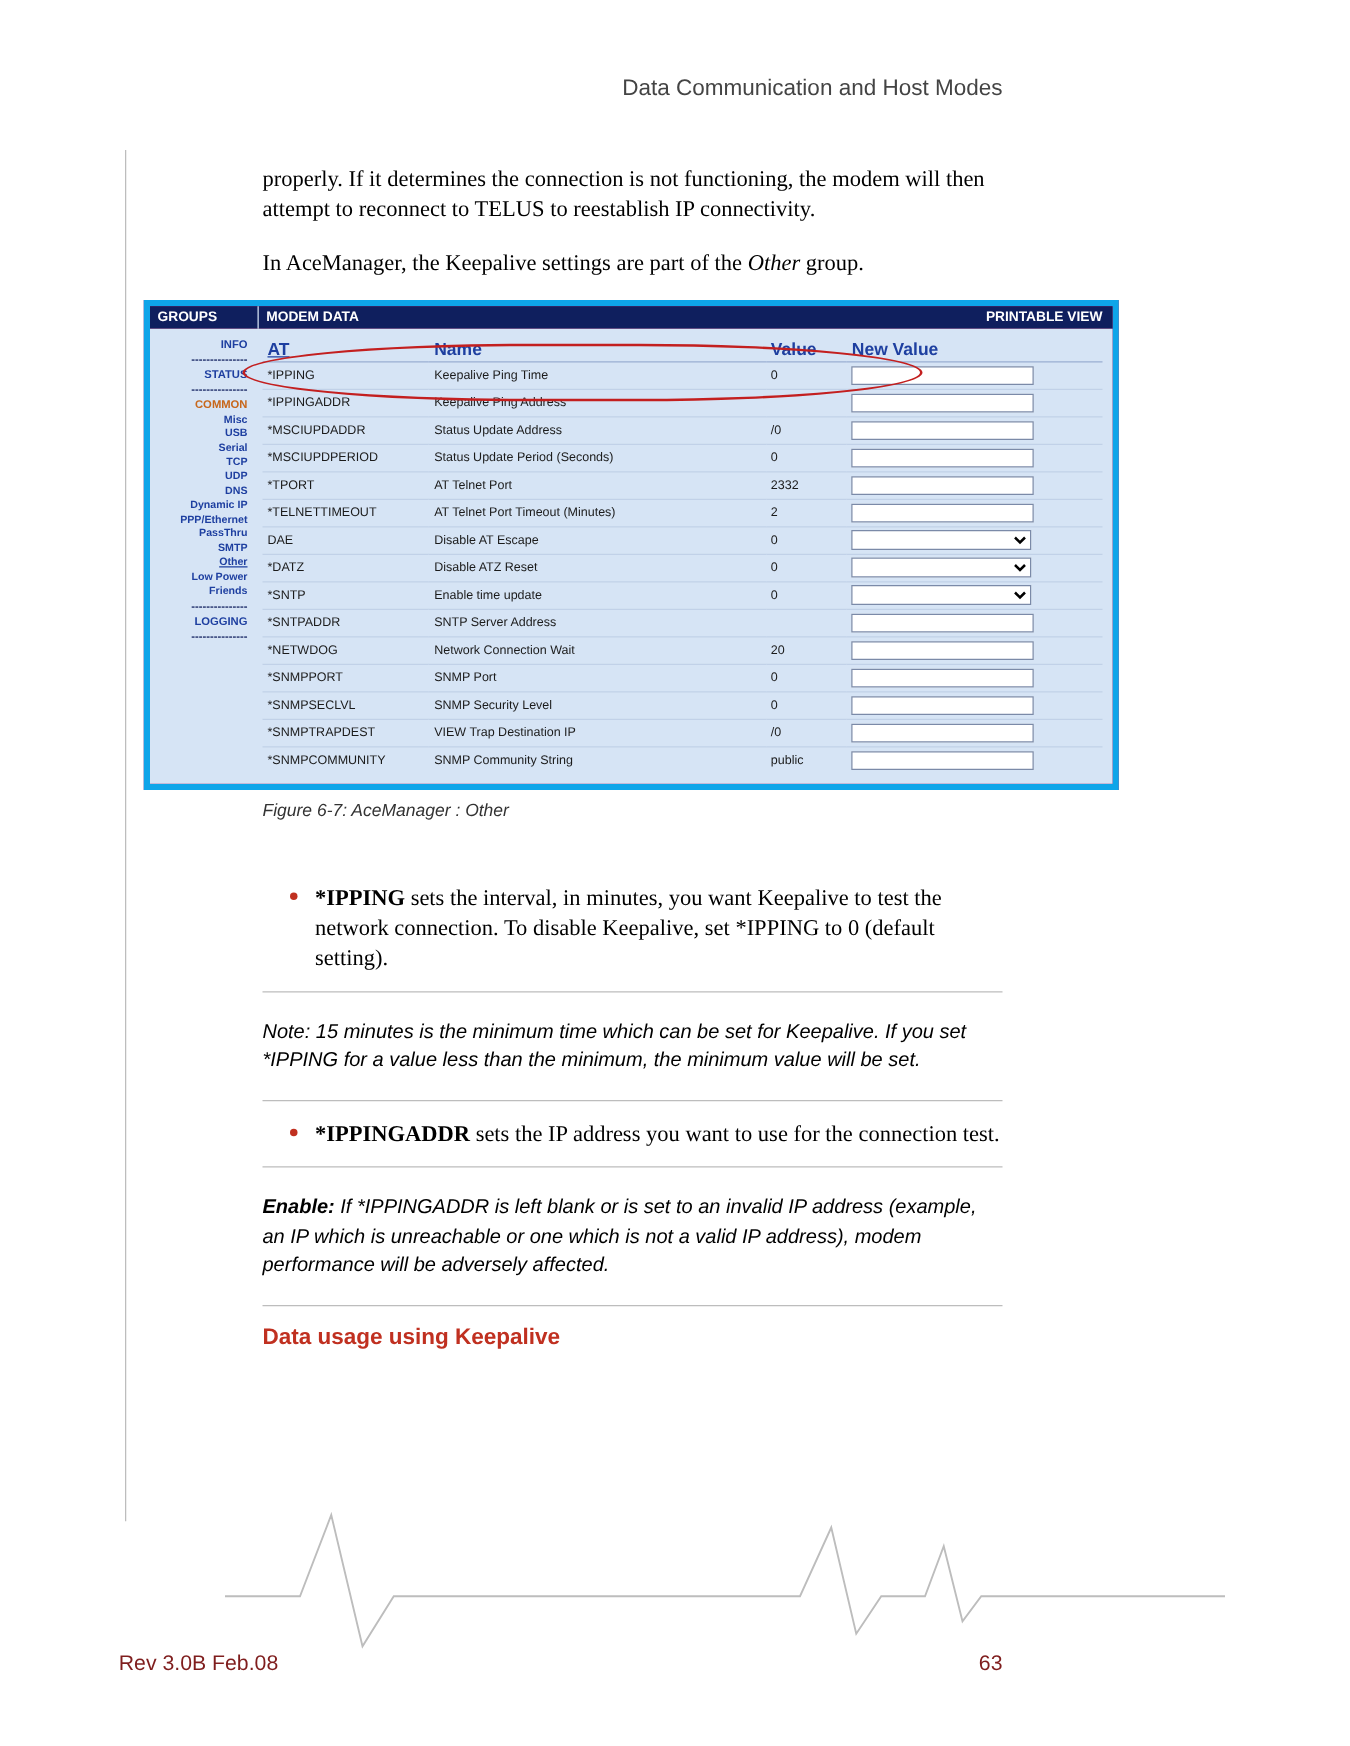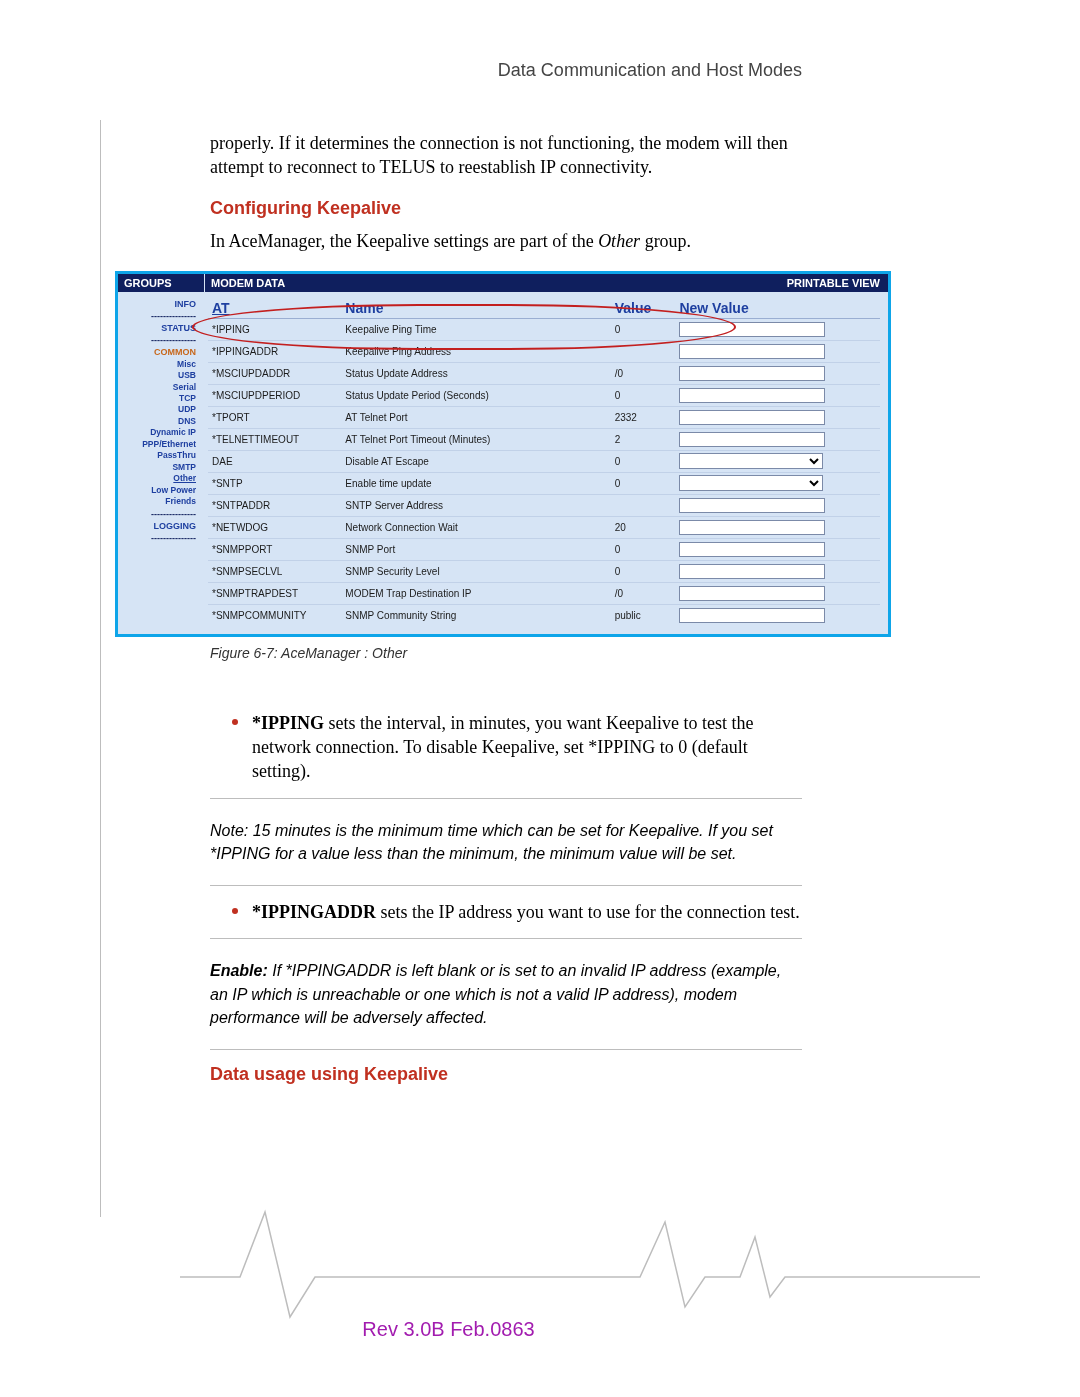--- a/index.html
+++ b/index.html
@@ -80,21 +80,21 @@
     border-top: 1px solid #bdbdbd;
     margin: 14px 0;
   }
 
   
   .ace-figure {
     margin-top: 8px;
     margin-left: 0px;
     width: 770px;
     background: #be185d;
-    border: 3px solid #0ea5e9;
+    border: 5px solid #0ea5e9;
   }
   .ace-headerbar {
     background: #0f1f5e;
     color: #fff;
     display: flex;
     font-family: Arial, Helvetica, sans-serif;
     font-weight: bold;
     font-size: 11px;
   }
   .ace-headerbar .g { width: 74px; padding: 3px 6px; border-right: 1px solid #d6e4f5; }
@@ -158,45 +158,44 @@
     border: 2px solid #c31f1f;
     border-radius: 50% / 60%;
     position: absolute;
     pointer-events: none;
   }
 
   .footer {
     position: absolute;
     left: 95px; right: 95px; bottom: 56px;
     display: flex;
-    justify-content: center;
-    font-family: Arial, Helvetica, sans-serif;
-    font-size: 20px;
-    color: #a21caf;
+    justify-content: space-between;
+    font-family: Arial, Helvetica, sans-serif;
+    font-size: 17px;
+    color: #7f1d1d;
   }
 
   .wave-deco {
     position: absolute;
     bottom: 75px;
     left: 180px;
     right: 95px;
     height: 120px;
     pointer-events: none;
   }
 </style>
 </head>
 <body>
 
 <div class="page content-area">
   <div class="header-right">Data Communication and Host Modes</div>
   <div class="left-rule"></div>
 
   <div class="content-wrap">
     <p class="para">properly. If it determines the connection is not functioning, the modem will then attempt to reconnect to TELUS to reestablish IP connectivity.</p>
-    <h3 class="red-heading">Configuring Keepalive</h3>
     <p class="para">
       <span>In AceManager, the Keepalive settings are part of the </span><em>Other</em><span> group.</span>
     </p>
   </div>
 
   <div style="margin-left:20px; position:relative;">
     <div class="ace-figure">
       <div class="ace-headerbar">
         <div class="g">GROUPS</div>
         <div class="m">MODEM DATA</div>
@@ -273,20 +272,26 @@
                   <td class="val">2</td>
                   <td class="nv"><input type="text" style=""></td>
                 </tr>
                 <tr>
                   <td class="at">DAE</td>
                   <td>Disable AT Escape</td>
                   <td class="val">0</td>
                   <td class="nv"><select><option></option></select></td>
                 </tr>
                 <tr>
+                  <td class="at">*DATZ</td>
+                  <td>Disable ATZ Reset</td>
+                  <td class="val">0</td>
+                  <td class="nv"><select><option></option></select></td>
+                </tr>
+                <tr>
                   <td class="at">*SNTP</td>
                   <td>Enable time update</td>
                   <td class="val">0</td>
                   <td class="nv"><select><option></option></select></td>
                 </tr>
                 <tr>
                   <td class="at">*SNTPADDR</td>
                   <td>SNTP Server Address</td>
                   <td class="val"></td>
                   <td class="nv"><input type="text" style=""></td>
@@ -304,21 +309,21 @@
                   <td class="nv"><input type="text" style=""></td>
                 </tr>
                 <tr>
                   <td class="at">*SNMPSECLVL</td>
                   <td>SNMP Security Level</td>
                   <td class="val">0</td>
                   <td class="nv"><input type="text" style=""></td>
                 </tr>
                 <tr>
                   <td class="at">*SNMPTRAPDEST</td>
-                  <td>MODEM Trap Destination IP</td>
+                  <td>VIEW Trap Destination IP</td>
                   <td class="val">/0</td>
                   <td class="nv"><input type="text" style=""></td>
                 </tr>
                 <tr>
                   <td class="at">*SNMPCOMMUNITY</td>
                   <td>SNMP Community String</td>
                   <td class="val">public</td>
                   <td class="nv"><input type="text" style=""></td>
                 </tr>
               </tbody>

